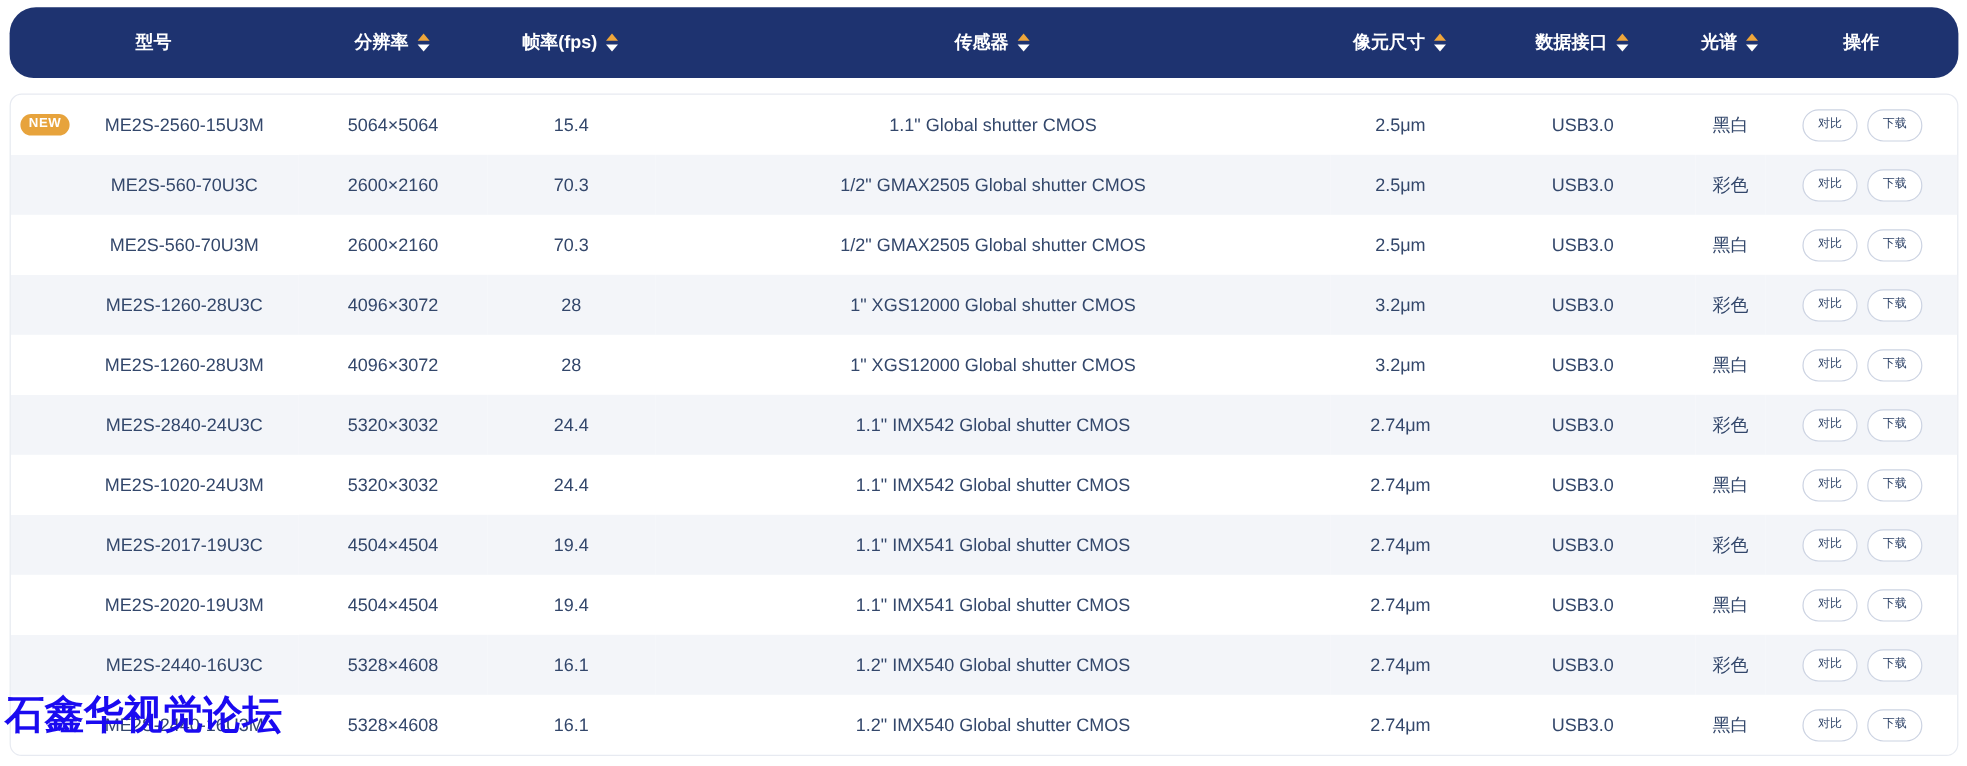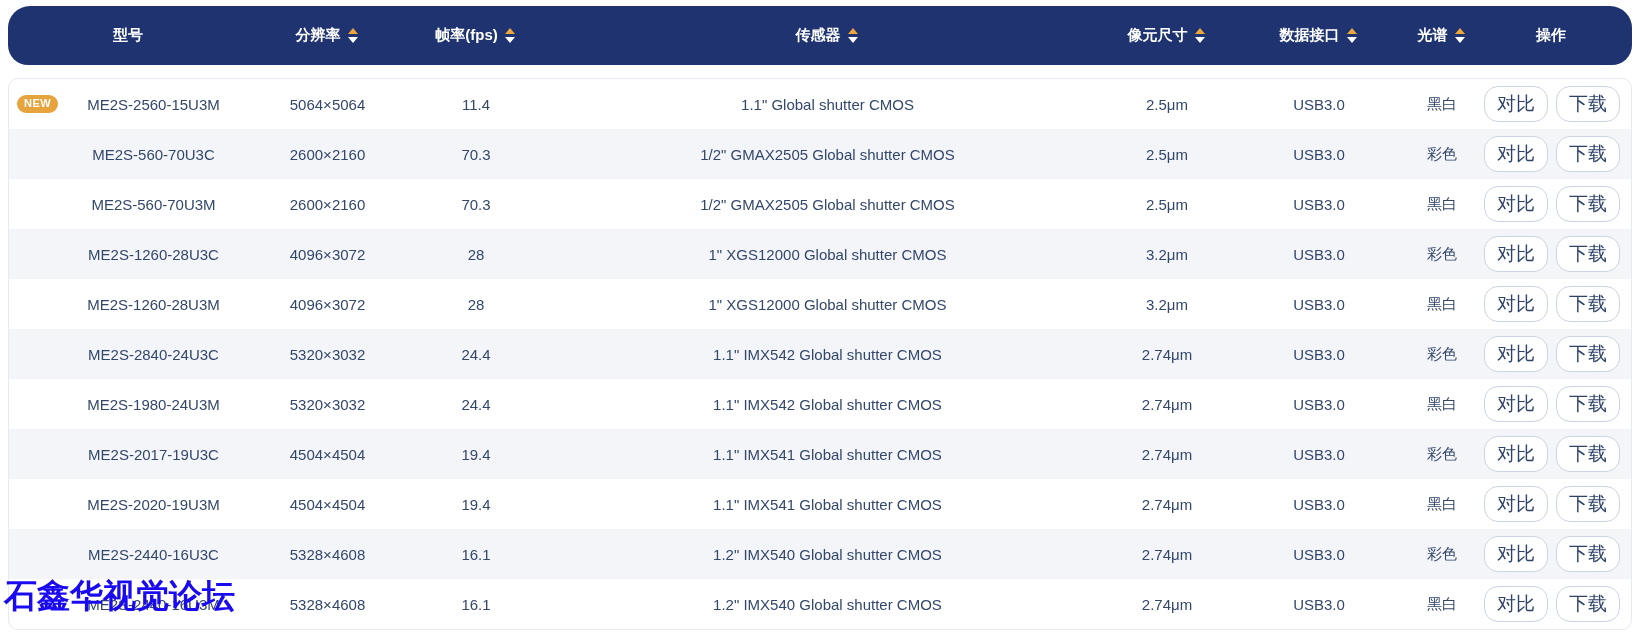--- a/index.html
+++ b/index.html
@@ -47,21 +47,21 @@
 
   .new-badge {
     position:absolute; left:8px; top:50%; transform:translateY(-50%);
     background:#e7a33c; color:#ffffff; font-size:11px; font-weight:700;
     padding:3px 7px 4px; border-radius:11px; letter-spacing:.5px; line-height:1;
   }
 
   .btn {
     display:inline-block; box-sizing:border-box;
     border:1px solid #ccd3e2; border-radius:14px; background:#ffffff;
-    color:#2e4369; font-size:19px; line-height:1; padding:7px 12px 8px;
+    color:#2e4369; font-size:10px; line-height:1; padding:7px 12px 8px;
     margin:0 4px; cursor:pointer; font-family:inherit;
   }
 
   
   .watermark {
     position:absolute; left:4px; top:582px; z-index:5;
     color:#1a0af0; font-weight:800; font-size:33px; line-height:27px;
     letter-spacing:0;
   }
 </style>
@@ -144,21 +144,21 @@
       <col style="width:563px">
         <col style="width:116px">
         <col style="width:188px">
       <col style="width:58px">
         <col style="width:162px">
     </colgroup>
     <tbody id="rows">
         <tr>
           <td class="model"><span class="new-badge">NEW</span><span>ME2S-2560-15U3M</span></td>
           <td><span>5064×5064</span></td>
-          <td><span>11.4</span></td>
+          <td><span>15.4</span></td>
           <td><span>1.1" Global shutter CMOS</span></td>
           <td><span>2.5μm</span></td>
           <td><span>USB3.0</span></td>
           <td><span>黑白</span></td>
           <td><button class="btn">对比</button><button class="btn">下载</button></td>
         </tr>
         <tr>
           <td class="model"><span>ME2S-560-70U3C</span></td>
           <td><span>2600×2160</span></td>
           <td><span>70.3</span></td>
@@ -202,21 +202,21 @@
           <td class="model"><span>ME2S-2840-24U3C</span></td>
           <td><span>5320×3032</span></td>
           <td><span>24.4</span></td>
           <td><span>1.1" IMX542 Global shutter CMOS</span></td>
           <td><span>2.74μm</span></td>
           <td><span>USB3.0</span></td>
           <td><span>彩色</span></td>
           <td><button class="btn">对比</button><button class="btn">下载</button></td>
         </tr>
         <tr>
-          <td class="model"><span>ME2S-1980-24U3M</span></td>
+          <td class="model"><span>ME2S-1020-24U3M</span></td>
           <td><span>5320×3032</span></td>
           <td><span>24.4</span></td>
           <td><span>1.1" IMX542 Global shutter CMOS</span></td>
           <td><span>2.74μm</span></td>
           <td><span>USB3.0</span></td>
           <td><span>黑白</span></td>
           <td><button class="btn">对比</button><button class="btn">下载</button></td>
         </tr>
         <tr>
           <td class="model"><span>ME2S-2017-19U3C</span></td>

